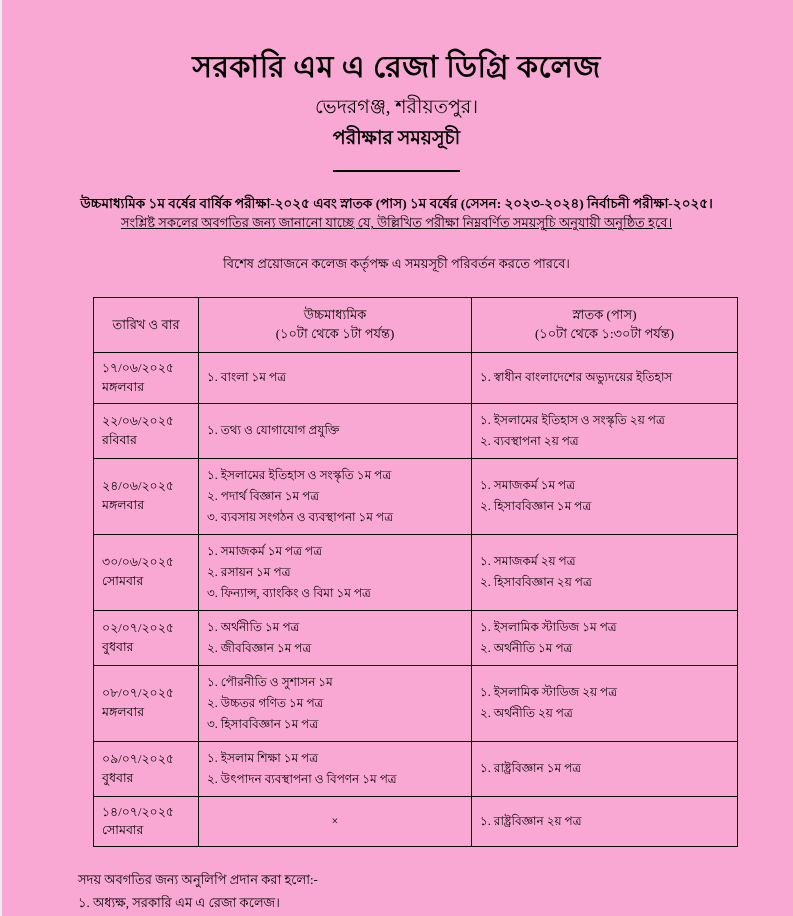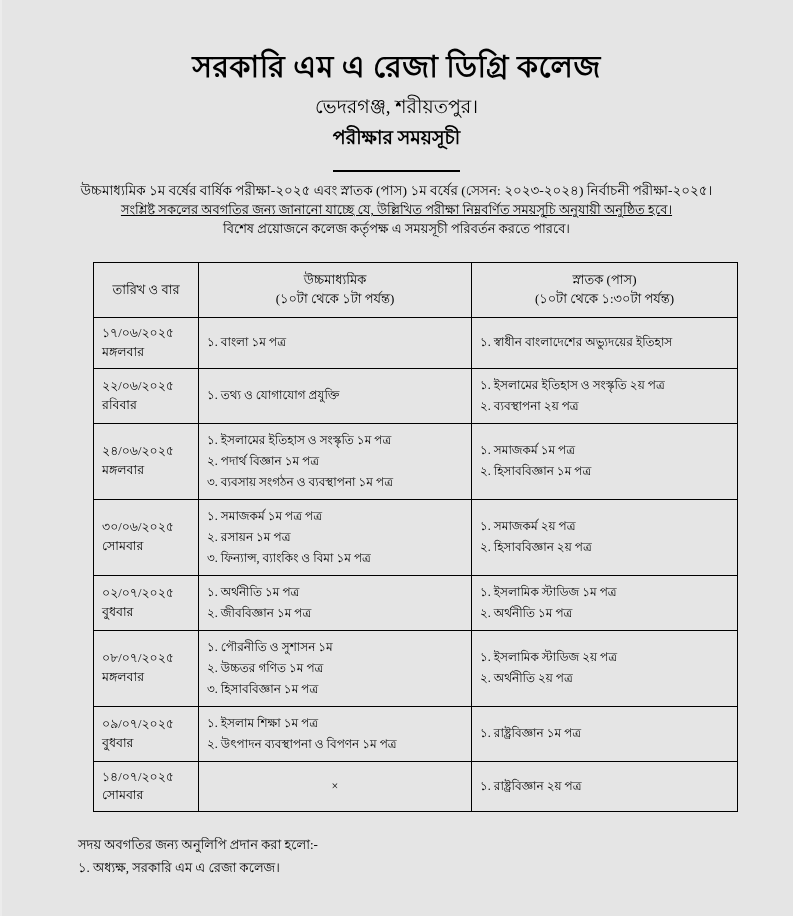--- a/index.html
+++ b/index.html
@@ -13,21 +13,21 @@
     height: 916px;
     font-family: "Liberation Serif", "DejaVu Serif", serif;
     color: #000000;
     position: relative;
     overflow: hidden;
   }
   .page {
     position: relative;
     width: 793px;
     height: 916px;
-    background: #e5e5e5;
+    background: #f9a8d4;
     box-sizing: border-box;
     padding: 0;
   }
   .edge-shade {
     position: absolute;
     left: 0; top: 0;
     width: 2px; height: 916px;
     background: #ececec;
   }
 
@@ -51,33 +51,33 @@
     font-size: 19px;
     font-weight: bold;
     margin-top: 7px;
     display: inline-block;
     border-bottom: 2px solid #000;
     padding-bottom: 19px;
     line-height: 1.3;
   }
   .exam-line {
     font-size: 13.5px;
-    font-weight: normal;
-    margin-top: 10px;
+    font-weight: bold;
+    margin-top: 23px;
     line-height: 1.4;
   }
   .notice-line {
     font-size: 13px;
     margin-top: 0;
     line-height: 1.45;
     text-decoration: underline;
   }
   .notice-line2 {
     font-size: 13px;
-    margin-top: 0;
+    margin-top: 22px;
     line-height: 1.45;
   }
 
   
   .table-wrap {
     margin: 24px auto 0 auto;
     width: 607px;
   }
   table.schedule {
     border-collapse: collapse;

